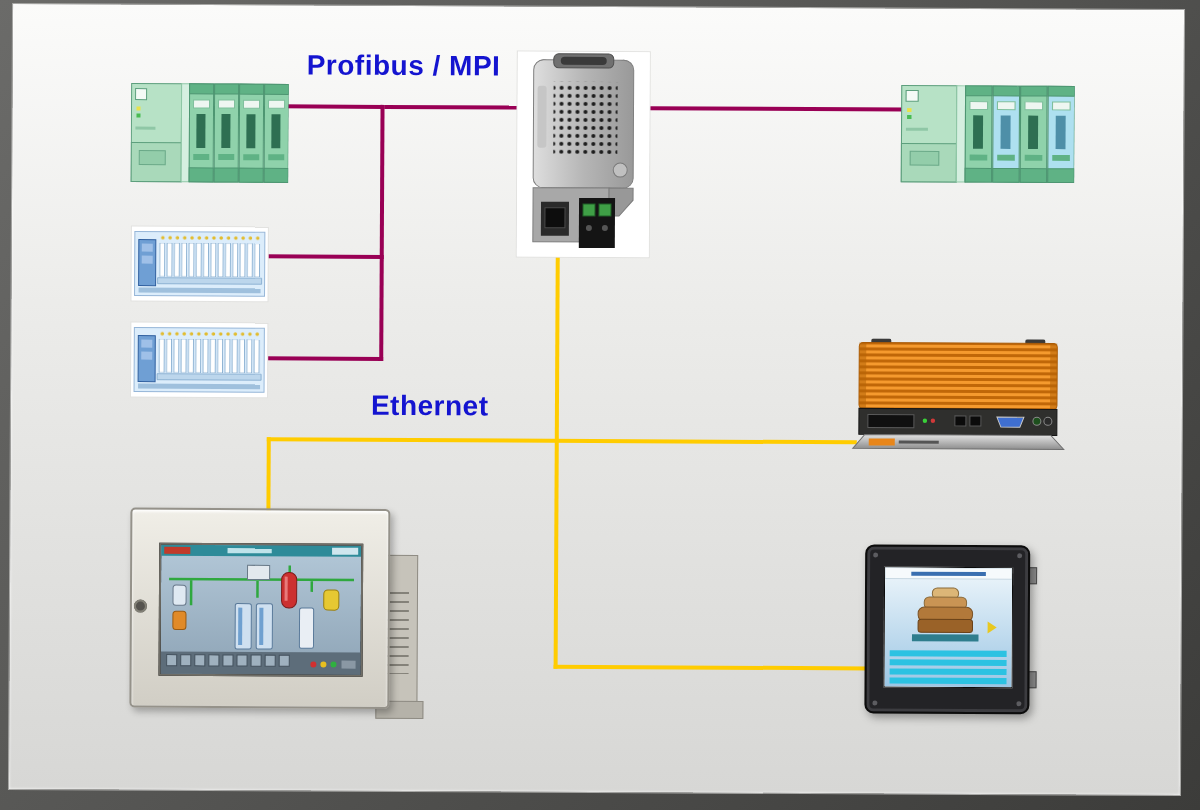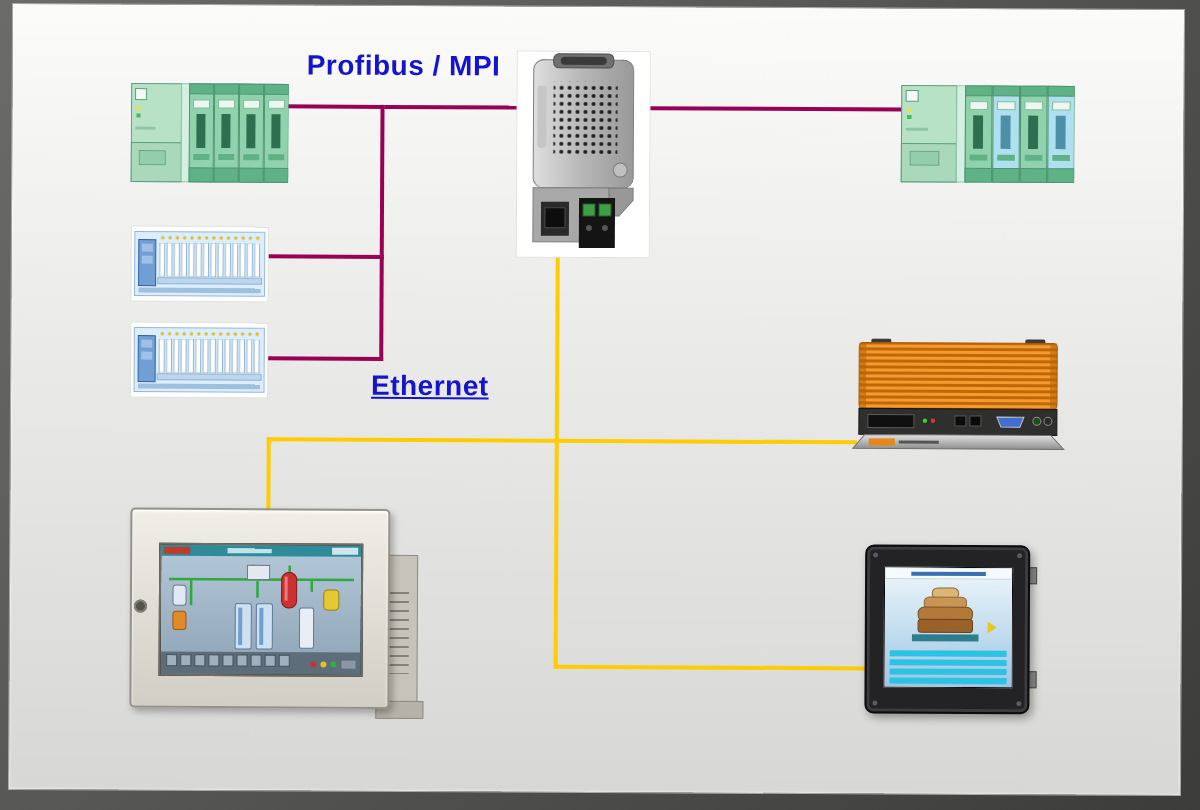--- a/index.html
+++ b/index.html
@@ -71,21 +71,21 @@
     <div class="net-line profibus-line" style="left:636px;top:99px;width:256px;height:4px;"></div>
     <div class="net-line profibus-line" style="left:252px;top:249px;width:120px;height:4px;"></div>
     <div class="net-line profibus-line" style="left:252px;top:351px;width:120px;height:4px;"></div>
 
     <div class="net-line ethernet-line" style="left:544px;top:248px;width:4px;height:414px;"></div>
     <div class="net-line ethernet-line" style="left:256px;top:432px;width:590px;height:4px;"></div>
     <div class="net-line ethernet-line" style="left:256px;top:432px;width:4px;height:88px;"></div>
     <div class="net-line ethernet-line" style="left:544px;top:658px;width:316px;height:4px;"></div>
 
     <div class="diagram-label" style="left:294px;top:44px;">Profibus / MPI</div>
-    <div class="diagram-label" style="left:360px;top:364px;text-decoration:underline;">Ethernet</div>
+    <div class="diagram-label" style="left:360px;top:384px;">Ethernet</div>
 
     <div class="device" style="left:118px;top:76px;width:158px;height:104px;" aria-label="PLC rack with I/O modules (left)">
       <svg viewBox="0 0 158 104" preserveAspectRatio="none">
         <rect x="1" y="3" width="50" height="98" fill="#b7e2c6" stroke="#5d9f7d"></rect>
         <rect x="5" y="8" width="11" height="11" fill="#f4faf6" stroke="#5d9f7d"></rect>
         <rect x="6" y="26" width="4" height="4" fill="#e8e24a"></rect>
         <rect x="6" y="33" width="4" height="4" fill="#49bb52"></rect>
         <rect x="5" y="46" width="20" height="3" fill="#8fc7a6"></rect>
         <rect x="1" y="62" width="50" height="39" fill="#a9d9ba" stroke="#5d9f7d"></rect>
         <rect x="9" y="70" width="26" height="14" fill="#93cdaa" stroke="#6aa988"></rect>

